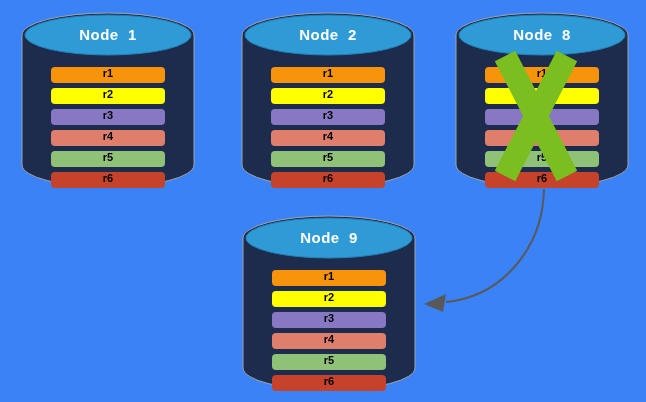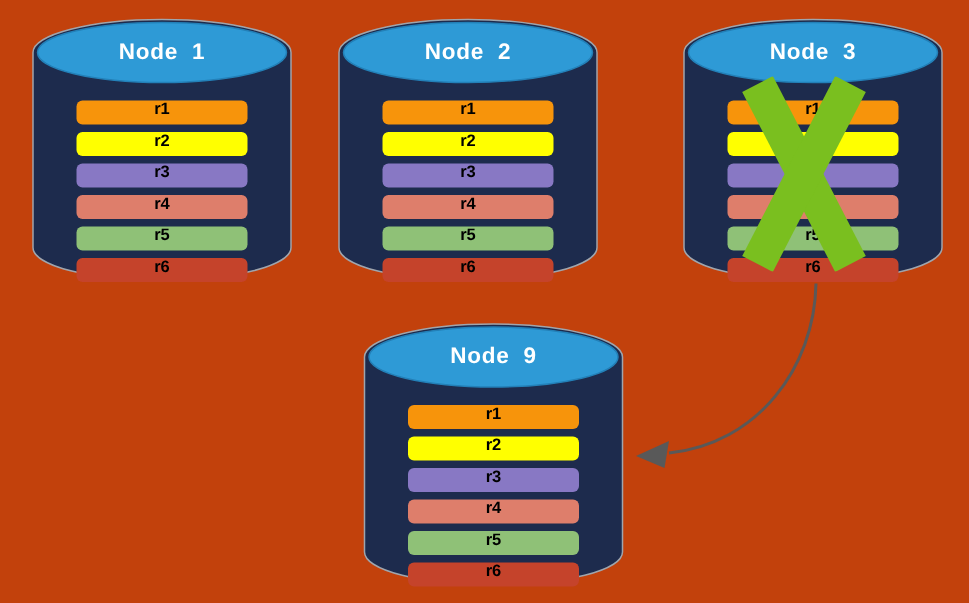--- a/index.html
+++ b/index.html
@@ -1,17 +1,17 @@
 <!DOCTYPE html>
 <html><head>
 <meta charset="utf-8">
 <style>
   html,body{margin:0;padding:0;background:#ffffff;}
   .stage{
-    position:relative;width:646px;height:402px;background:#c2410c;
+    position:relative;width:646px;height:402px;background:#3b82f6;
     font-family:"Liberation Sans",sans-serif;overflow:hidden;text-decoration:underline;
   }
   .node{position:absolute;width:176px;height:180px;}
   .cyl{position:absolute;left:0;top:0;}
   .node-title{
     position:absolute;top:15px;left:0;width:100%;text-align:center;
     color:#ffffff;font-weight:bold;font-size:15px;letter-spacing:.5px;
     white-space:pre;
   }
   .bars{position:absolute;left:31px;top:56px;width:114px;}
@@ -36,42 +36,42 @@
     <div class="bars">
       <div class="bar" style="background-color: rgb(247, 148, 11);">r1</div>
       <div class="bar" style="background-color: rgb(255, 255, 0);">r2</div>
       <div class="bar" style="background-color: rgb(136, 120, 196);">r3</div>
       <div class="bar" style="background-color: rgb(222, 126, 107);">r4</div>
       <div class="bar" style="background-color: rgb(143, 193, 119);">r5</div>
       <div class="bar" style="background-color: rgb(197, 67, 43);">r6</div>
     </div>
   </div>
 
-  <div class="node" style="left:224px;top:11px;">
+  <div class="node" style="left:240px;top:11px;">
     <svg class="cyl" width="176" height="180" viewBox="0 0 176 180">
       <path d="M2,24 V154 a86,22 0 0 0 172,0 V24 a86,22 0 0 0 -172,0 Z" stroke-width="1" fill="#1D2B4D" stroke="#9FA5AD"></path>
       <ellipse cx="88" cy="24" rx="83" ry="20" stroke-width="1" fill="#2E9AD6" stroke="#2380B8"></ellipse>
     </svg>
     <div class="node-title">Node  2</div>
     <div class="bars">
       <div class="bar" style="background-color: rgb(247, 148, 11);">r1</div>
       <div class="bar" style="background-color: rgb(255, 255, 0);">r2</div>
       <div class="bar" style="background-color: rgb(136, 120, 196);">r3</div>
       <div class="bar" style="background-color: rgb(222, 126, 107);">r4</div>
       <div class="bar" style="background-color: rgb(143, 193, 119);">r5</div>
       <div class="bar" style="background-color: rgb(197, 67, 43);">r6</div>
     </div>
   </div>
 
   <div class="node" style="left:454px;top:11px;">
     <svg class="cyl" width="176" height="180" viewBox="0 0 176 180">
       <path d="M2,24 V154 a86,22 0 0 0 172,0 V24 a86,22 0 0 0 -172,0 Z" stroke-width="1" fill="#1D2B4D" stroke="#9FA5AD"></path>
       <ellipse cx="88" cy="24" rx="83" ry="20" stroke-width="1" fill="#2E9AD6" stroke="#2380B8"></ellipse>
     </svg>
-    <div class="node-title">Node  3</div>
+    <div class="node-title">Node  8</div>
     <div class="bars">
       <div class="bar" style="background-color: rgb(247, 148, 11);">r1</div>
       <div class="bar" style="background-color: rgb(255, 255, 0);">r2</div>
       <div class="bar" style="background-color: rgb(136, 120, 196);">r3</div>
       <div class="bar" style="background-color: rgb(222, 126, 107);">r4</div>
       <div class="bar" style="background-color: rgb(143, 193, 119);">r5</div>
       <div class="bar" style="background-color: rgb(197, 67, 43);">r6</div>
     </div>
     <svg class="xmark" width="88" height="130" viewBox="0 0 88 130">
       <line x1="13" y1="5" x2="75" y2="125" stroke-width="23" stroke-linecap="butt" stroke="#7ABF1F"></line>

